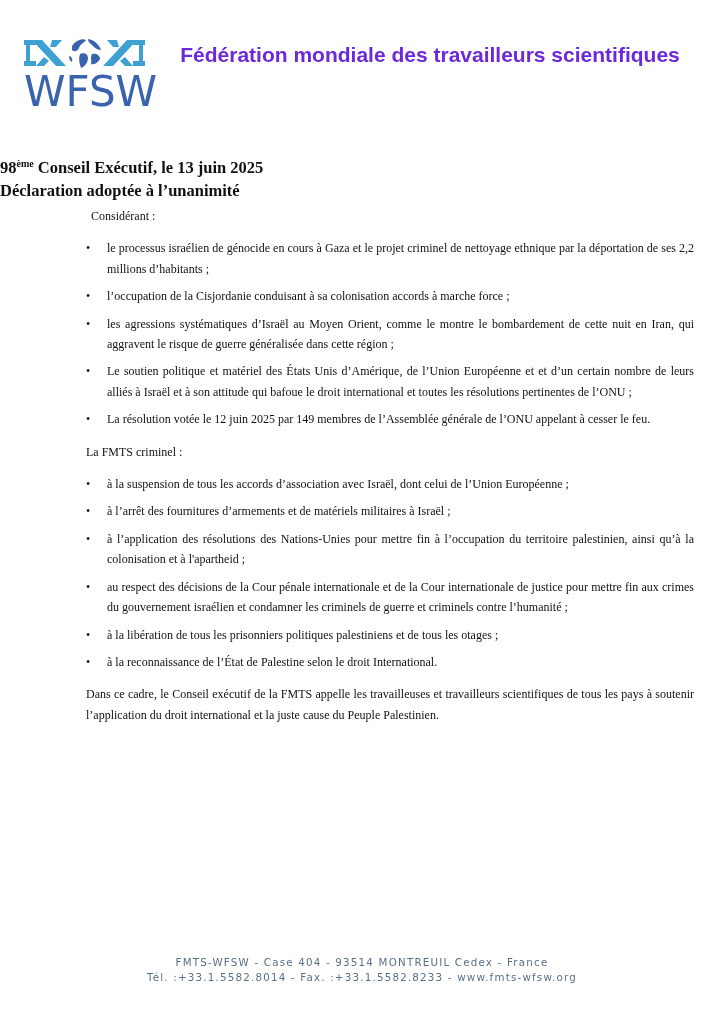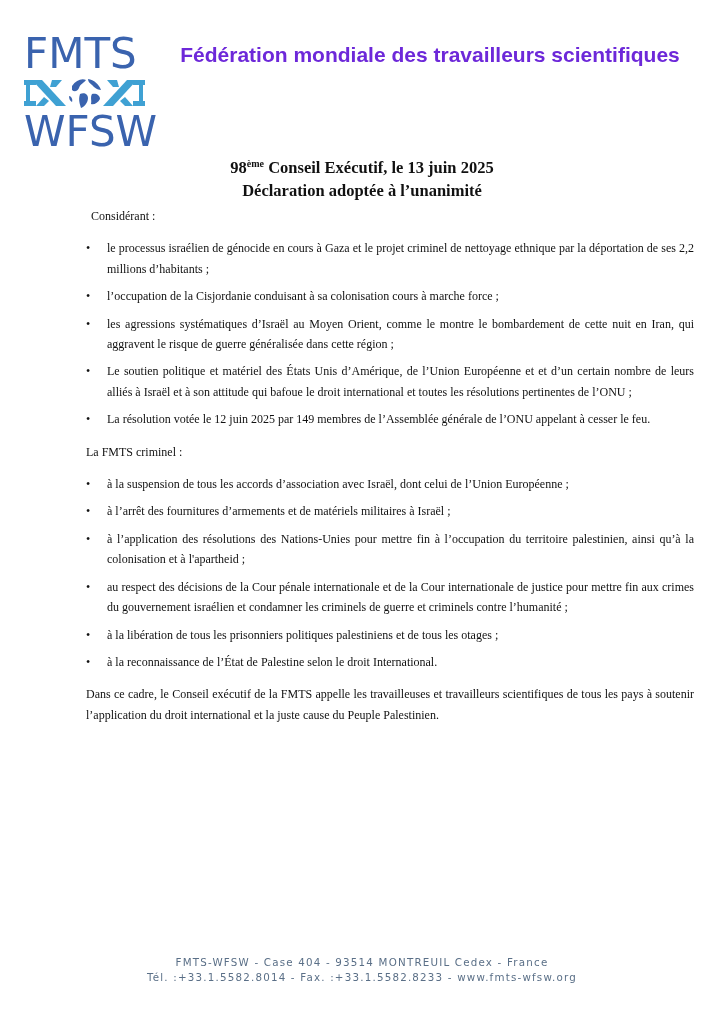--- a/index.html
+++ b/index.html
@@ -5,37 +5,36 @@
   html, body { margin: 0; padding: 0; background: #ffffff; }
   body { width: 724px; height: 1024px; position: relative; overflow: hidden; font-family: "DejaVu Serif", serif; color: #111; }
 
   .logo { position: absolute; left: 24px; top: 34px; width: 140px; }
   .logo-top { font-family: "DejaVu Sans", sans-serif; font-size: 42px; color: #3a63ae; letter-spacing: 0px; line-height: 40px; font-weight: normal; }
   .logo-dna { width: 125px; height: 38px; display: block; margin: 0 0 0 -2px; }
   .logo-bottom { font-family: "DejaVu Sans", sans-serif; font-size: 42px; color: #3a63ae; line-height: 40px; }
 
   .org-names { position: absolute; left: 150px; top: 42px; width: 560px; text-align: center; font-family: "Liberation Sans", sans-serif; font-weight: bold; color: #6d28d9; font-size: 21px; line-height: 25px; }
 
-  .doc-head { position: absolute; left: 0; right: 0; top: 156px; text-align: center; font-family: "Liberation Serif", serif; font-weight: bold; font-size: 16.5px; line-height: 23px; }
+  .doc-head { position: absolute; left: 0; right: 0; top: 156px; font-family: "Liberation Serif", serif; font-weight: bold; font-size: 16.5px; line-height: 23px; }
   .doc-head sup { font-size: 10px; line-height: 0; }
 
   .content { position: absolute; left: 86px; top: 206px; width: 608px; font-family: "Liberation Serif", serif; font-size: 12px; line-height: 20.4px; text-align: justify; }
   .para { margin: 0 0 12px 0; }
   .intro { margin-left: 5px; margin-bottom: 12px; }
   ul { list-style: none; margin: 0 0 12px 0; padding: 0; }
   li { position: relative; padding-left: 21px; margin-bottom: 7px; }
   li .bullet { position: absolute; left: 0; top: 0; }
 
   .footer { position: absolute; left: 0; right: 0; top: 955px; text-align: center; font-family: "DejaVu Sans", sans-serif; font-size: 10.3px; color: #5a6f87; letter-spacing: 1.2px; line-height: 15px; }
 </style>
 </head>
 <body>
 
 <div class="logo">
-  <div class="logo-top">FMTS</div>
   <svg class="logo-dna" viewBox="0 0 125 38">
     <g fill="#3fa1d3">
       <rect x="2" y="6" width="12" height="5"></rect>
       <rect x="2" y="27" width="12" height="5"></rect>
       <rect x="4" y="6" width="4" height="26"></rect>
       <path d="M10 6 L20 6 L44 32 L34 32 Z"></path>
       <path d="M30 6 L40 6 L34 13 L28 13 Z"></path>
       <path d="M22 32 L14 32 L22 23 L27 27 Z"></path>
       <rect x="111" y="6" width="12" height="5"></rect>
       <rect x="111" y="27" width="12" height="5"></rect>
@@ -62,21 +61,21 @@
 
 <div class="doc-head">
   <div><span>98</span><sup>ème</sup><span> Conseil Exécutif, le 13 juin 2025</span></div>
   <div>Déclaration adoptée à l’unanimité</div>
 </div>
 
 <div class="content">
   <div class="intro">Considérant :</div>
   <ul>
     <li><span class="bullet">•</span><span>le processus israélien de génocide en cours à Gaza et le projet criminel de nettoyage ethnique par la déportation de ses 2,2 millions d’habitants ;</span></li>
-    <li><span class="bullet">•</span><span>l’occupation de la Cisjordanie conduisant à sa colonisation cours à marche force ;</span></li>
+    <li><span class="bullet">•</span><span>l’occupation de la Cisjordanie conduisant à sa colonisation accords à marche force ;</span></li>
     <li><span class="bullet">•</span><span>les agressions systématiques d’Israël au Moyen Orient, comme le montre le bombardement de cette nuit en Iran, qui aggravent le risque de guerre généralisée dans cette région ;</span></li>
     <li><span class="bullet">•</span><span>Le soutien politique et matériel des États Unis d’Amérique, de l’Union Européenne et et d’un certain nombre de leurs alliés à Israël et à son attitude qui bafoue le droit international et toutes les résolutions pertinentes de l’ONU ;</span></li>
     <li><span class="bullet">•</span><span>La résolution votée le 12 juin 2025 par 149 membres de l’Assemblée générale de l’ONU appelant à cesser le feu.</span></li>
   </ul>
 
   <div class="para">La FMTS criminel :</div>
   <ul>
     <li><span class="bullet">•</span><span>à la suspension de tous les accords d’association avec Israël, dont celui de l’Union Européenne ;</span></li>
     <li><span class="bullet">•</span><span>à l’arrêt des fournitures d’armements et de matériels militaires à Israël ;</span></li>
     <li><span class="bullet">•</span><span>à l’application des résolutions des Nations-Unies pour mettre fin à l’occupation du territoire palestinien, ainsi qu’à la colonisation et à l'apartheid ;</span></li>

